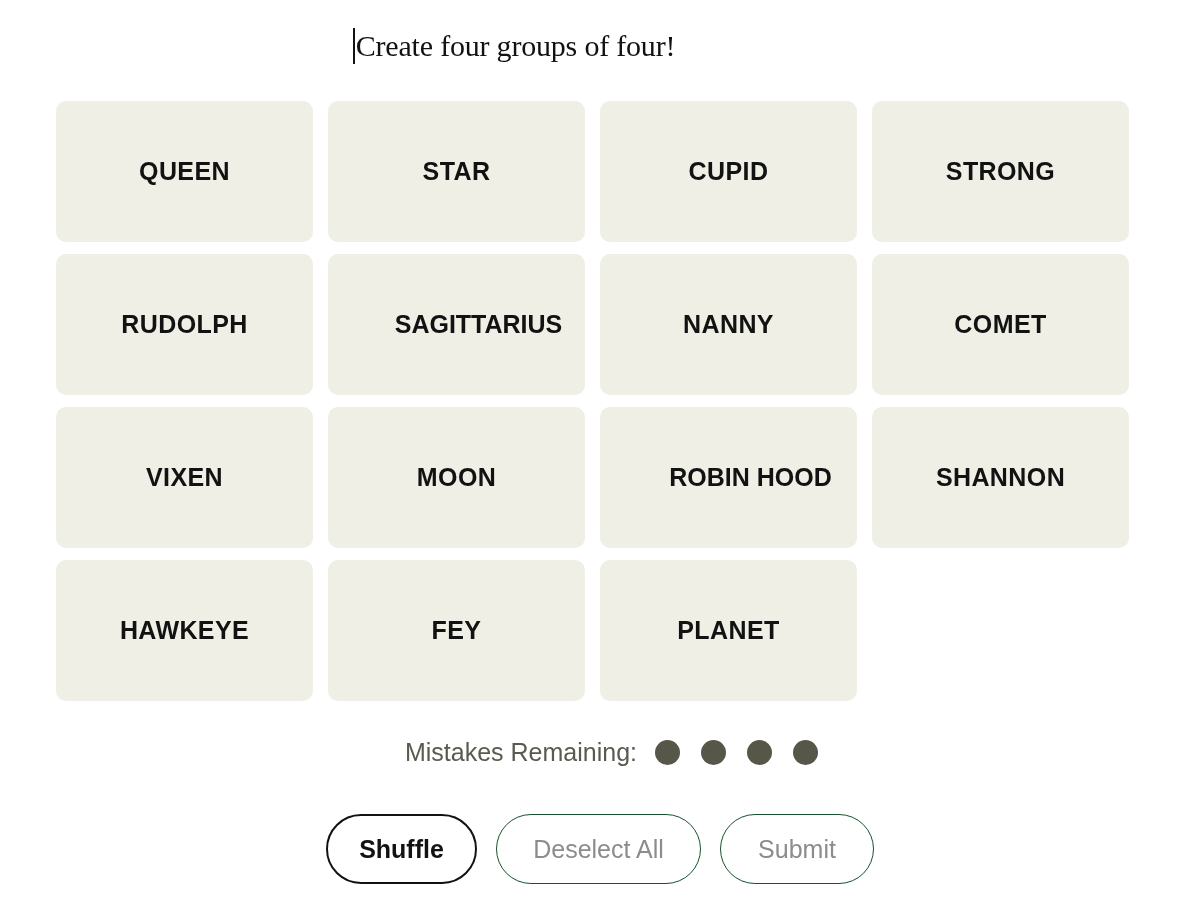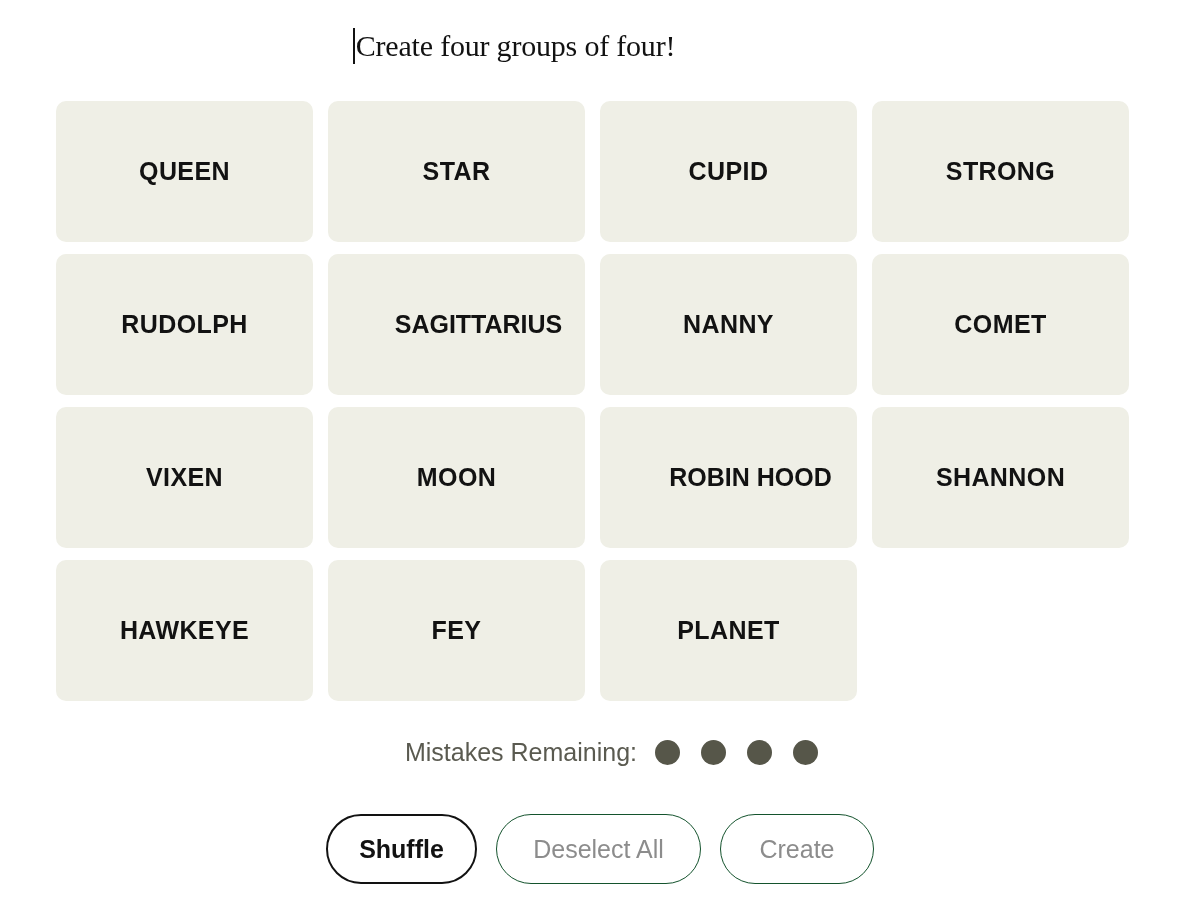--- a/index.html
+++ b/index.html
@@ -223,16 +223,16 @@
       <span class="dot"></span>
       <span class="dot"></span>
       <span class="dot"></span>
       <span class="dot"></span>
     </span>
   </div>
 
   <div class="button-row">
     <button id="shuffle-button" class="btn btn-primary">Shuffle</button>
     <button id="deselect-all-button" class="btn btn-disabled">Deselect All</button>
-    <button id="submit-button" class="btn btn-disabled">Create</button>
+    <button id="submit-button" class="btn btn-disabled">Submit</button>
   </div>
 
 </div>
 
 </body></html>

